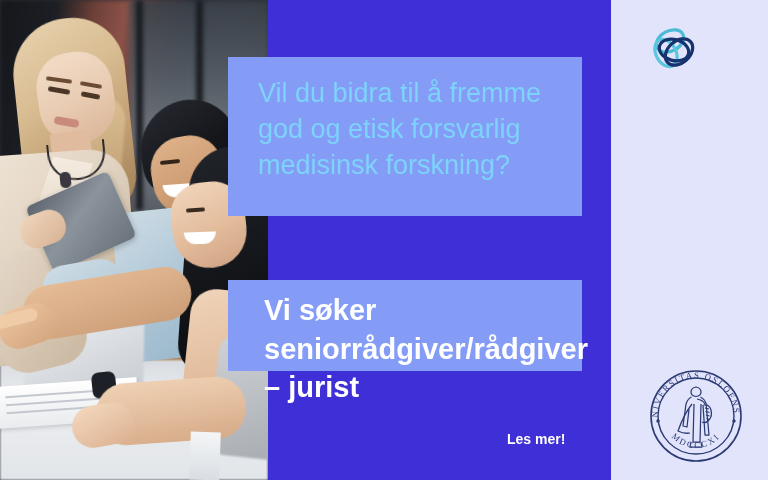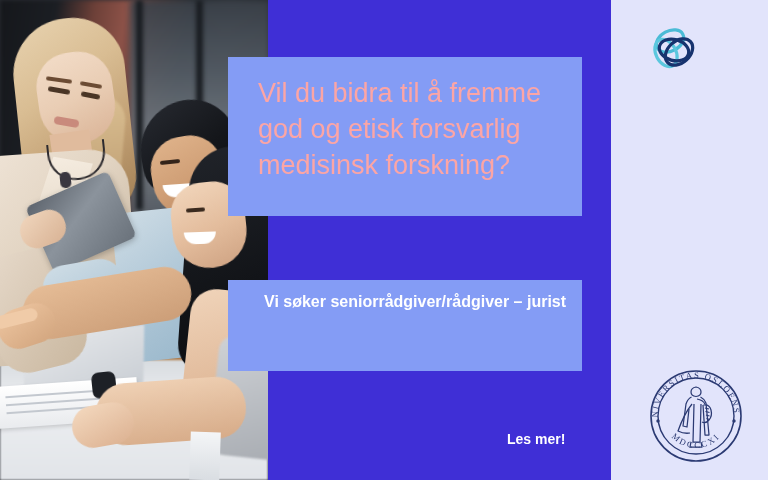--- a/index.html
+++ b/index.html
@@ -153,24 +153,24 @@
   
   #rek-logo{position:absolute;left:650px;top:26px;width:100px;height:48px;}
 
   
   #uio-seal{position:absolute;left:644px;top:364px;width:104px;height:104px;}
 
   
   .tbox{position:absolute;background:#849CF5;}
   #headline-box{left:228px;top:57px;width:354px;height:159px;}
   #headline{position:absolute;left:258px;top:76px;width:310px;
-    color:#fca5a5;font-size:27px;line-height:1.33;font-weight:400;}
+    color:#7dd3fc;font-size:27px;line-height:1.33;font-weight:400;}
   #subhead-box{left:228px;top:280px;width:354px;height:91px;}
   #subhead{position:absolute;left:264px;top:291px;width:310px;
-    color:#ffffff;font-size:16px;line-height:1.33;font-weight:bold;}
+    color:#ffffff;font-size:29px;line-height:1.33;font-weight:bold;}
   #cta{position:absolute;left:507px;top:431px;color:#ffffff;font-size:14px;font-weight:bold;}
 </style>
 </head>
 <body>
 
 <div id="banner">
 
   <div id="photo">
     <div class="bg-wall"></div>
     <div class="bg-window"></div>

